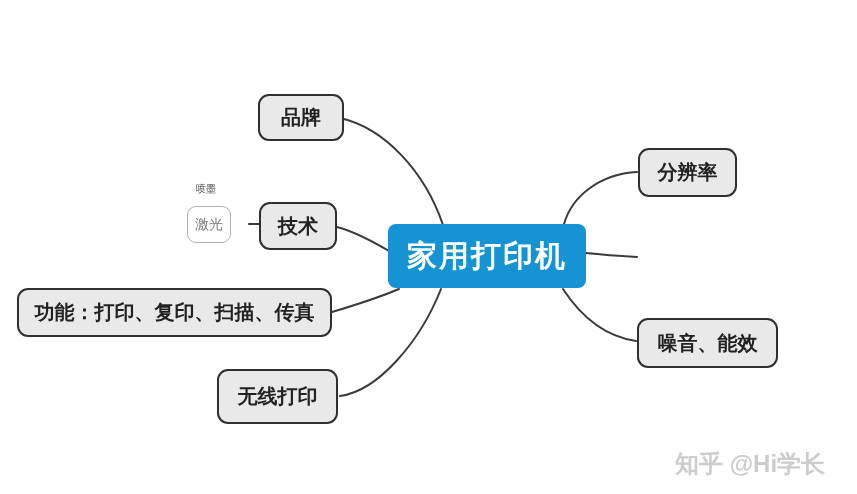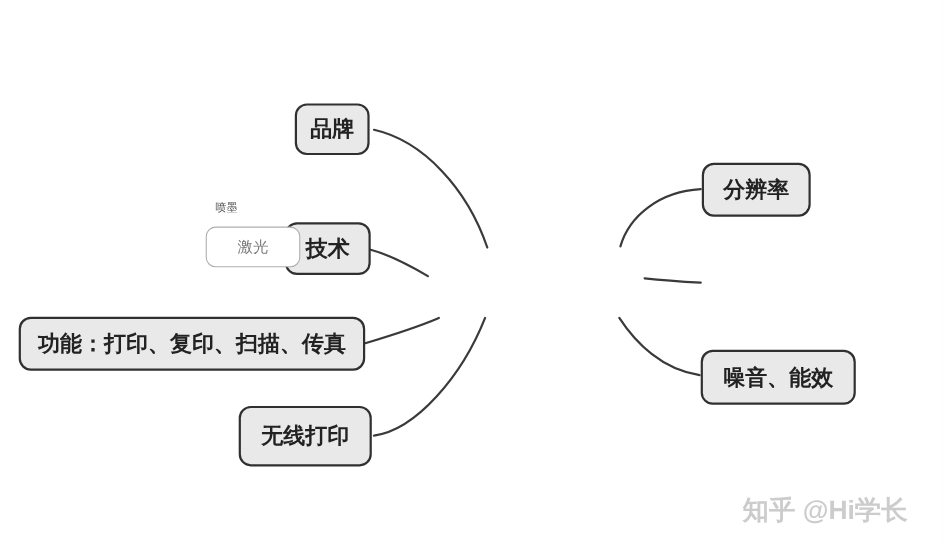--- a/index.html
+++ b/index.html
@@ -41,23 +41,23 @@
   .sub-label{
     position:absolute;color:var(--sublabel-text);font-size:10px;
     font-weight:normal;white-space:nowrap;
   }
   .watermark{
     position:absolute;color:var(--watermark);font-size:24px;
     white-space:nowrap;font-weight:bold;
   }
   
   .pos-central   {left:388px;top:224px;width:198px;height:64px;}
-  .pos-brand     {left:268px;top:94px; width:68px; height:47px;justify-content:center;}
+  .pos-brand     {left:258px;top:94px; width:86px; height:47px;justify-content:center;}
   .pos-tech      {left:259px;top:202px;width:78px; height:48px;}
-  .pos-laser     {left:187px;top:206px;width:86px; height:37px;}
+  .pos-laser     {left:187px;top:206px;width:44px; height:37px;}
   .pos-inkjet    {left:196px;top:182px;}
   .pos-features  {left:17px; top:288px;width:315px;height:49px;}
   .pos-wireless  {left:217px;top:369px;width:121px;height:55px;}
   .pos-resolution{left:638px;top:148px;width:99px; height:49px;}
   .pos-speed     {left:638px;top:233px;width:119px;height:49px;}
   .pos-noise     {left:637px;top:318px;width:141px;height:50px;border-radius:11px;}
   .pos-watermark {left:675px;top:448px;}
 </style>
 </head>
 <body>
@@ -68,20 +68,23 @@
     <path d="M340,118 C385,128 425,172 443,225"></path>
     <path d="M337,227 C352,231 372,241 389,251"></path>
     <path d="M249,224 L259,224"></path>
     <path d="M332,312 C352,306 378,298 399,289"></path>
     <path d="M340,396 C378,391 420,342 441,289"></path>
     <path d="M564,224 C572,196 600,174 637,172"></path>
     <path d="M586,253 C605,255 620,256 637,257"></path>
     <path d="M563,289 C578,312 602,336 636,341"></path>
   </svg>
 
+  <div class="node node--central pos-central">
+    <span>家用打印机</span>
+  </div>
 
   <div class="node pos-brand">
     <span>品牌</span>
   </div>
 
   <div class="node pos-tech">
     <span>技术</span>
   </div>
 
   <div class="sub-label pos-inkjet">

